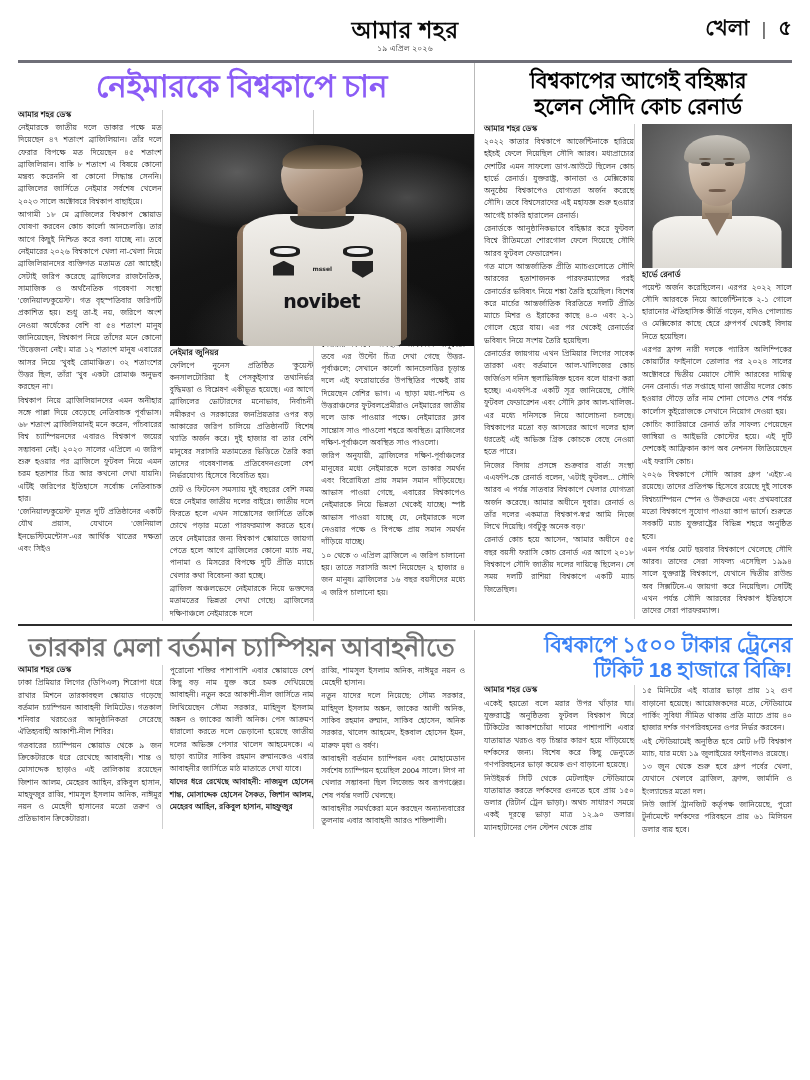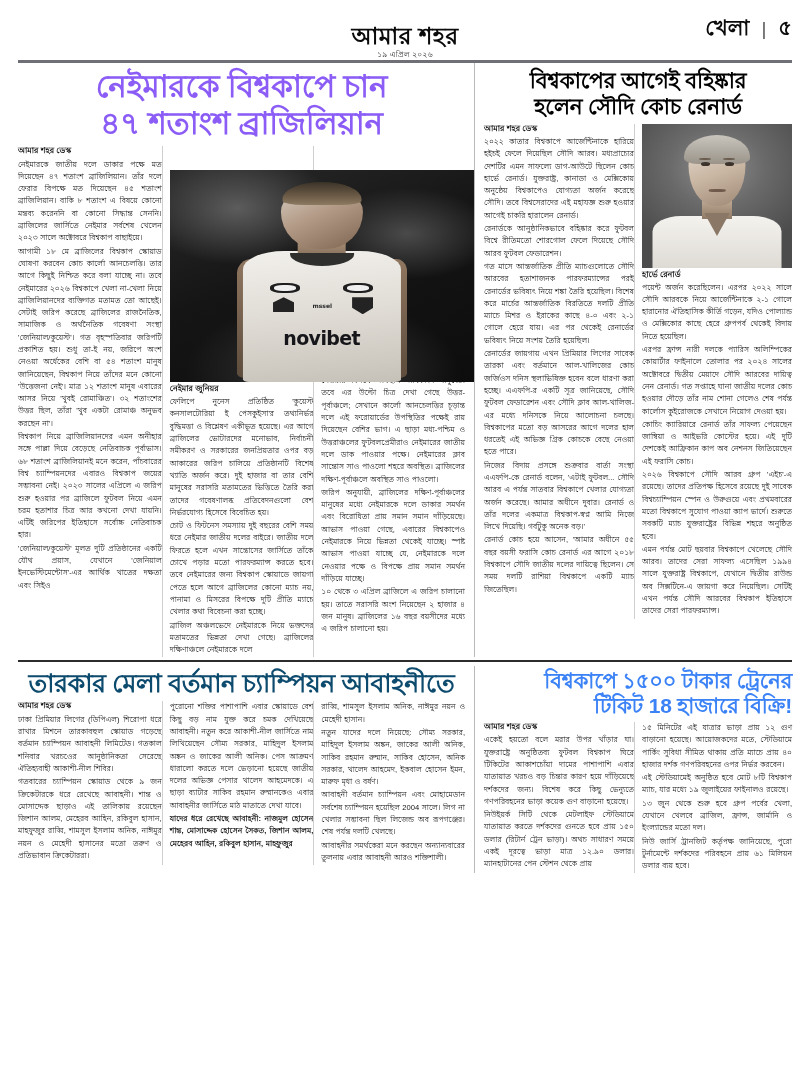--- a/index.html
+++ b/index.html
@@ -21,21 +21,21 @@
     box-sizing: border-box;
     padding: 0 18px;
     background: #fff;
   }
 
   
   .masthead {
     position: relative;
     height: 58px;
     display: flex;
-    align-items: flex-end;
+    align-items: center;
     justify-content: center;
     padding-top: 14px;
     box-sizing: border-box;
   }
   .masthead-center {
     text-align: center;
     line-height: 1;
   }
   .masthead-title {
     font-size: 23px;
@@ -165,21 +165,21 @@
     background: #2c2c2c;
     margin: 3px 0 4px 0;
   }
 
   .head-bottom-left {
     font-size: 25px;
     font-weight: bold;
     line-height: 1.12;
     text-align: center;
     letter-spacing: -0.3px;
-    color: #0c4a6e;
+    color: #737373;
     padding: 3px 0 4px 0;
   }
   .head-bottom-right {
     font-size: 21px;
     font-weight: bold;
     line-height: 1.18;
     text-align: right;
     letter-spacing: -0.2px;
     color: #3b82f6;
     padding: 3px 0 3px 0;
@@ -372,21 +372,20 @@
       <span>৫</span>
     </div>
   </div>
   <div class="rule-thick"></div>
 
   <div class="top-section">
 
     <div class="zone-left">
       <div class="head-left">
         <span class="head-line">নেইমারকে বিশ্বকাপে চান</span>
-        <span class="head-line">৪৭ শতাংশ ব্রাজিলিয়ান</span>
       </div>
 
       <div class="cols">
 
         <div class="col">
           <div class="byline">আমার শহর ডেস্ক</div>
           <div class="body-text">
             <p>নেইমারকে জাতীয় দলে ডাকার পক্ষে মত দিয়েছেন ৪৭ শতাংশ ব্রাজিলিয়ান। তাঁর দলে ফেরার বিপক্ষে মত দিয়েছেন ৪৫ শতাংশ ব্রাজিলিয়ান। বাকি ৮ শতাংশ এ বিষয়ে কোনো মন্তব্য করেননি বা কোনো সিদ্ধান্ত সেননি। ব্রাজিলের জার্সিতে নেইমার সর্বশেষ খেলেন ২০২৩ সালে অক্টোবরে বিশ্বকাপ বাছাইয়ে।</p>
             <p>আগামী ১৮ মে ব্রাজিলের বিশ্বকাপ স্কোয়াড ঘোষণা করবেন কোচ কার্লো আনচেলত্তি। তার আগে কিছুই নিশ্চিত করে বলা যাচ্ছে না। তবে নেইমারের ২০২৬ বিশ্বকাপে খেলা না-খেলা নিয়ে ব্রাজিলিয়ানদের ব্যক্তিগত মতামত তো আছেই। সেটাই জরিপ করেছে ব্রাজিলের রাজনৈতিক, সামাজিক ও অর্থনৈতিক গবেষণা সংস্থা 'জেনিয়াল/কুয়েস্ট'। গত বৃহস্পতিবার জরিপটি প্রকাশিত হয়। শুধু তা-ই নয়, জরিপে অংশ নেওয়া অর্ধেকের বেশি বা ৫৪ শতাংশ মানুষ জানিয়েছেন, বিশ্বকাপ নিয়ে তাঁদের মনে কোনো 'উত্তেজনা নেই'। মাত্র ১২ শতাংশ মানুষ এবারের আসর নিয়ে 'খুবই রোমাঞ্চিত'। ৩২ শতাংশের উত্তর ছিল, তাঁরা 'খুব একটা রোমাঞ্চ অনুভব করছেন না'।</p>
             <p>বিশ্বকাপ নিয়ে ব্রাজিলিয়ানদের এমন অনীহার সঙ্গে পাল্লা দিয়ে বেড়েছে নেতিবাচক পূর্বাভাস। ৬৮ শতাংশ ব্রাজিলিয়ানই মনে করেন, পাঁচবারের বিশ্ব চ্যাম্পিয়নদের এবারও বিশ্বকাপ জয়ের সম্ভাবনা নেই। ২০২৩ সালের এপ্রিলে এ জরিপ শুরু হওয়ার পর ব্রাজিলে ফুটবল নিয়ে এমন চরম হতাশার চিত্র আর কখনো দেখা যায়নি। এটিই জরিপের ইতিহাসে সর্বোচ্চ নেতিবাচক হার।</p>

